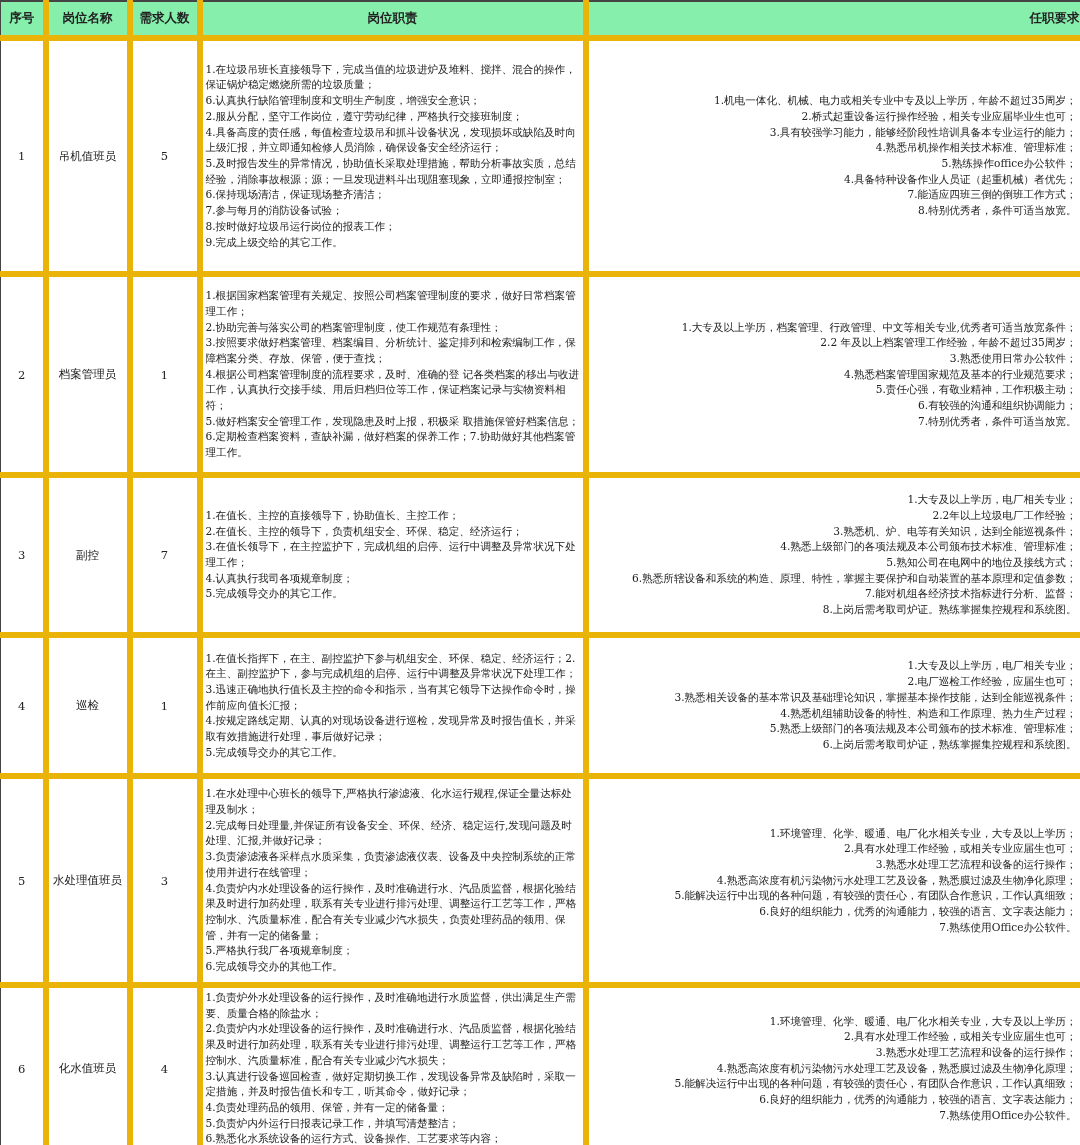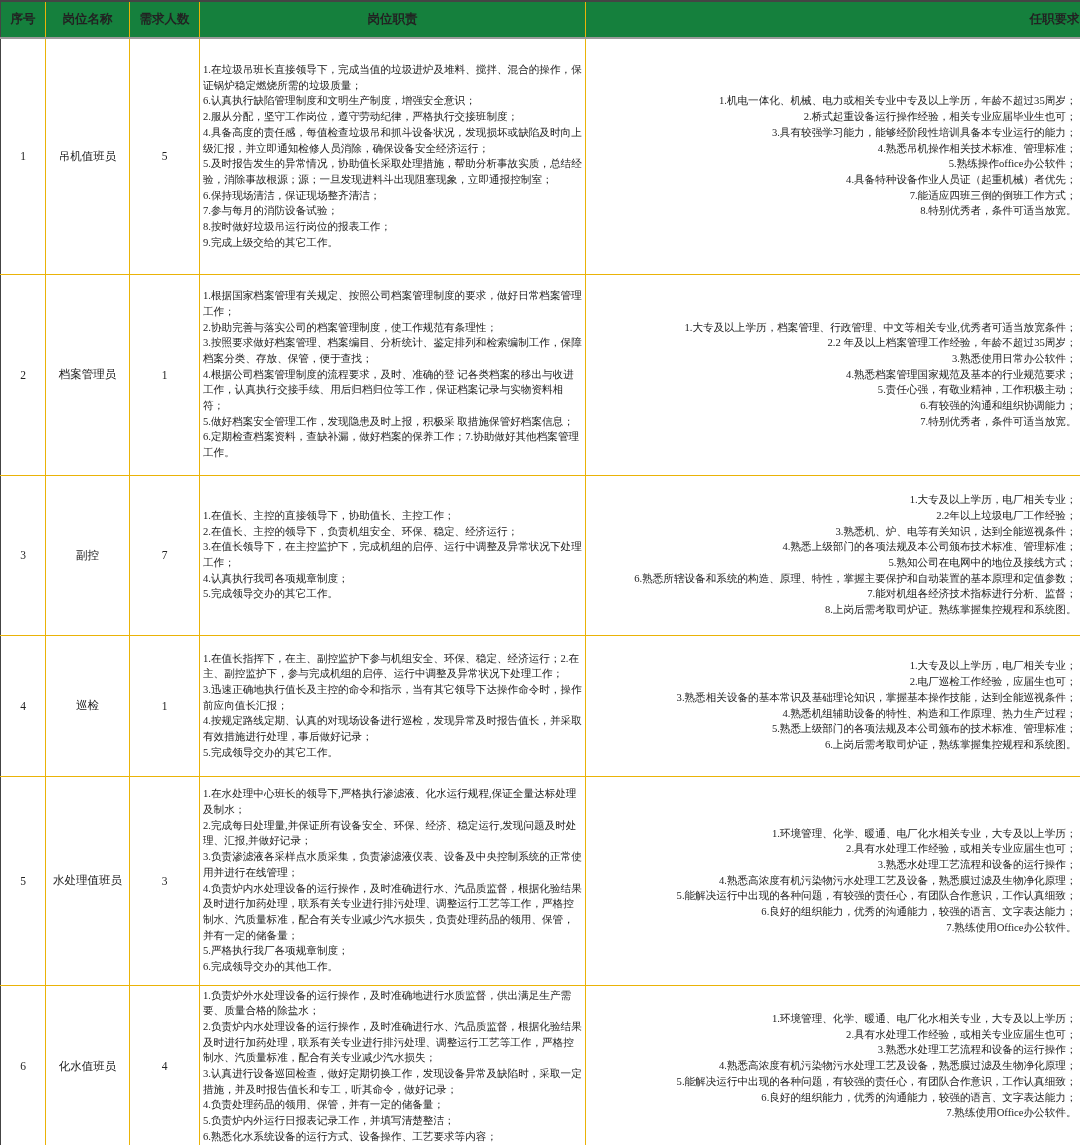--- a/index.html
+++ b/index.html
@@ -1,20 +1,20 @@
 <!DOCTYPE html>
 <html><head>
   <meta charset="utf-8">
   <style>
     html, body { margin: 0; padding: 0; background: #ffffff; }
     body { width: 1080px; height: 1145px; overflow: hidden; font-family: "DejaVu Serif", "Liberation Serif", serif; color: #222; }
     table { border-collapse: collapse; table-layout: fixed; width: 1080px; }
-    td, th { border: 1px solid #eab308; padding: 0; vertical-align: middle; font-family: Liberation Serif, serif; }
+    td, th { border: 6px solid #eab308; padding: 0; vertical-align: middle; }
     thead tr { height: 37px; }
-    th { background: #15803d; font-family: "DejaVu Sans", "Liberation Sans", sans-serif; font-weight: bold; font-size: 12.5px; color: #222; text-align: center; border-bottom: 2px solid #9a9a9a; }
+    th { background: #86efac; font-family: "DejaVu Sans", "Liberation Sans", sans-serif; font-weight: bold; font-size: 12.5px; color: #222; text-align: center; border-bottom: 2px solid #9a9a9a; }
     td.c { text-align: center; font-size: 11.5px; }
     td.t { font-size: 10.6px; line-height: 15.7px; padding: 2px 3px 2px 3px; white-space: normal; word-break: break-all; }
     td.t div { margin: 0; }
     table tr td:first-child, table tr th:first-child { border-left: 1px solid #444; }
     table tr td:last-child, table tr th:last-child { border-right: 2px solid #555; text-align: right; }
     thead tr th { border-top: 2px solid #444; }
   </style>
 </head>
 <body>
 

